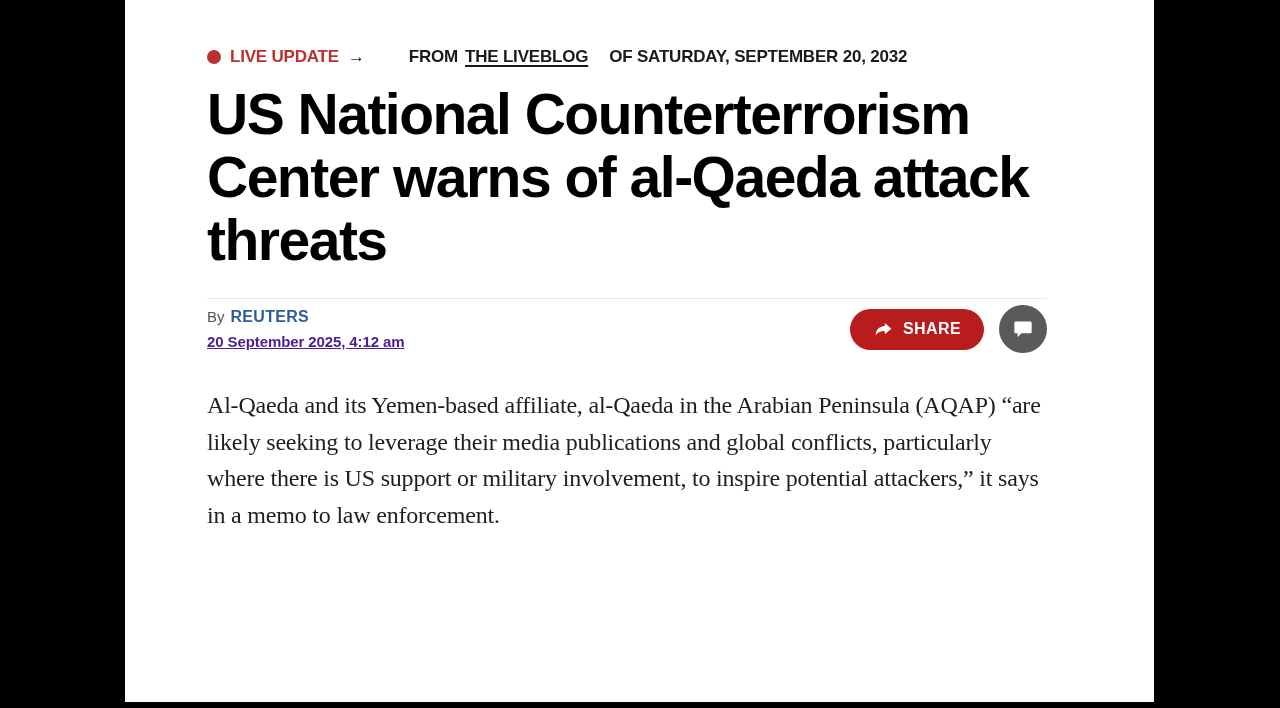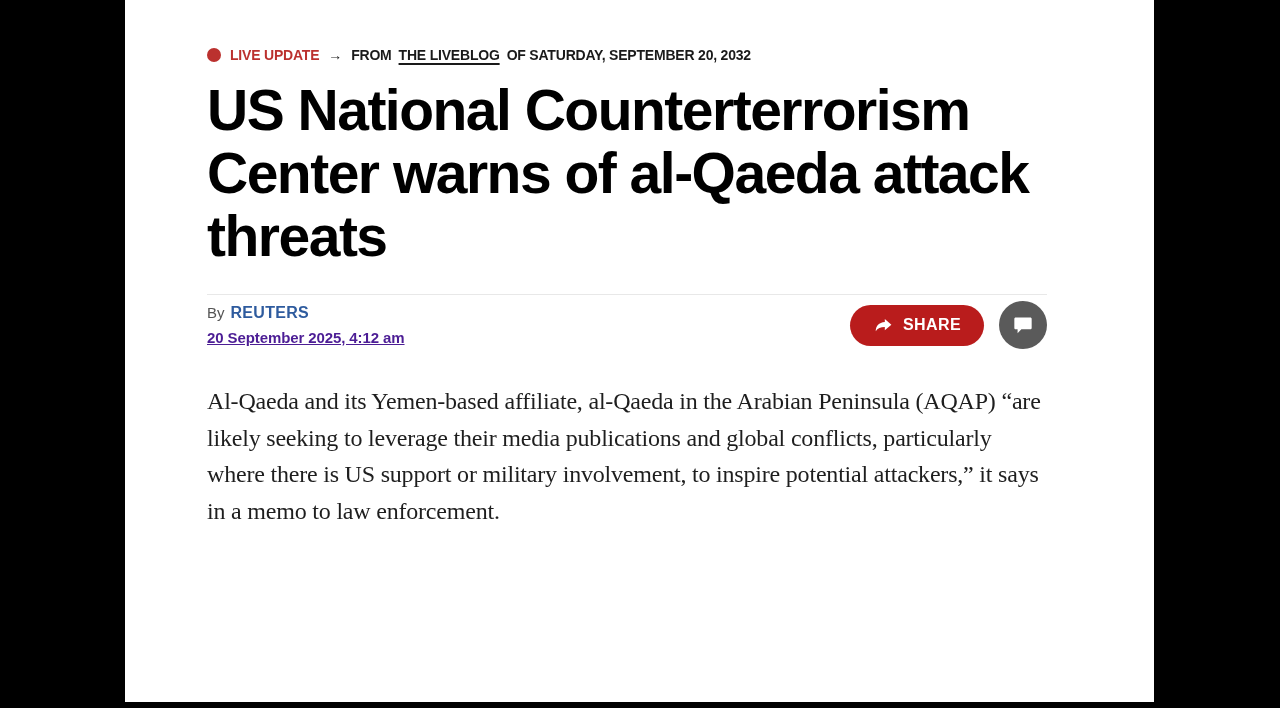--- a/index.html
+++ b/index.html
@@ -14,32 +14,32 @@
     width:1029px; height:702px;
     background:#ffffff;
   }
   .content {
     padding:47px 0 0 82px;
     width:922px;
   }
   
   .live-row {
     display:flex; align-items:center;
-    font-size:14px; font-weight:700; letter-spacing:-0.2px;
+    font-size:17px; font-weight:700; letter-spacing:-0.2px;
     color:#1a1a1a; white-space:nowrap;
   }
   .live-dot {
     width:14px; height:14px; border-radius:50%;
     background:#bb312e; margin-right:9px; flex:0 0 auto;
   }
   .live-label { color:#bb312e; margin-right:9px; }
   .live-arrow { font-weight:400; margin-right:9px; color:#1a1a1a; }
-  .live-from { margin-right:7px; }
+  .live-from { margin-right:7px;margin-left:35px; }
   .live-link {
-    margin-right:7px; color:#1a1a1a; cursor:pointer;
+    margin-right:21px; color:#1a1a1a; cursor:pointer;
     text-decoration:underline; text-decoration-thickness:2px; text-underline-offset:3px;
   }
   
   .headline {
     margin-top:16px;
     width:845px;
     font-size:57px; line-height:63px; font-weight:700;
     letter-spacing:-1.5px; color:#000000;
   }
   

